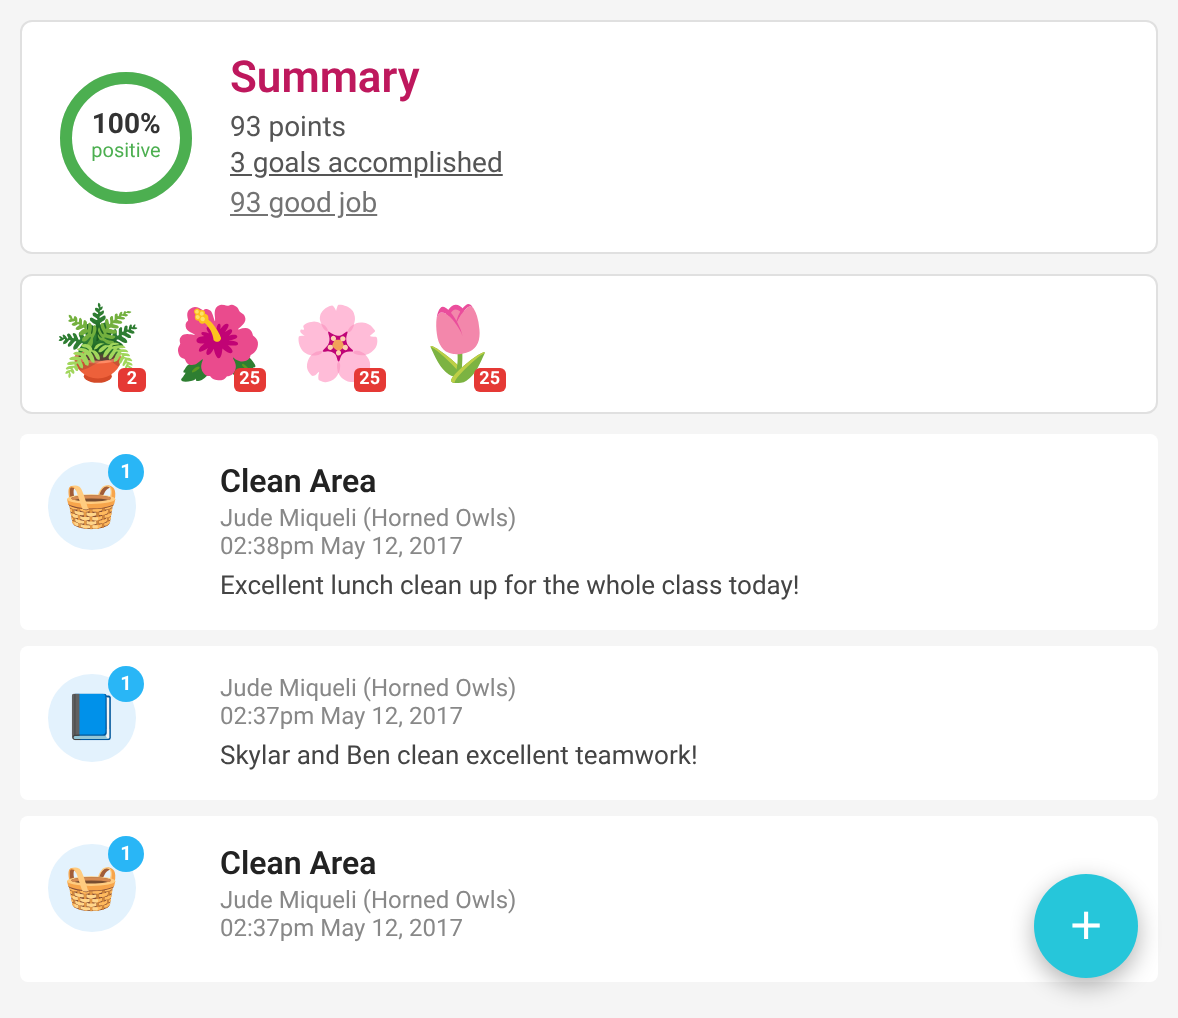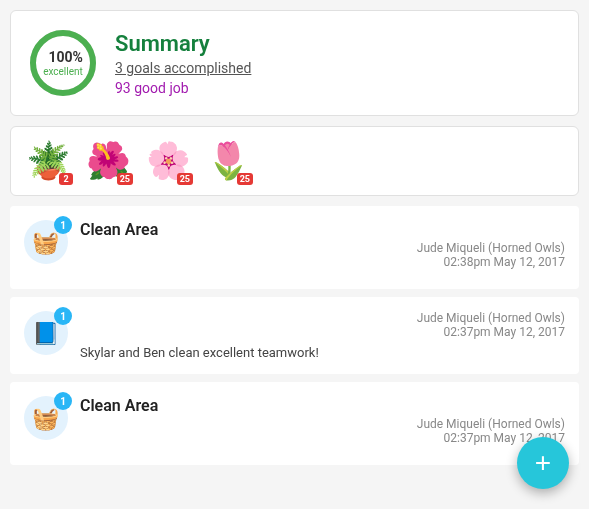--- a/index.html
+++ b/index.html
@@ -47,37 +47,38 @@
       color: #333;
     }
     .circle-label .pos {
       font-size: 10px;
       color: #4caf50;
     }
 
     .summary-info h2 {
       font-size: 22px;
       font-weight: 600;
-      color: #15803d;
+      color: #be185d;
       margin-bottom: 4px;
     }
     .summary-info .points {
       font-size: 14px;
       color: #555;
       margin-bottom: 2px;
     }
     .summary-info .goals {
       font-size: 14px;
       color: #555;
       margin-bottom: 4px;
       text-decoration: underline;
     }
     .summary-info .link {
       font-size: 14px;
-      color: #a21caf;
+      color: #737373;
+      text-decoration: underline;
       cursor: pointer;
     }
 
     
     .badges-card {
       background: #fff;
       border: 1px solid #e0e0e0;
       border-radius: 6px;
       margin: 0 10px 10px 10px;
       padding: 8px 12px;
@@ -150,32 +151,32 @@
       border-radius: 50%;
       width: 18px;
       height: 18px;
       display: flex;
       align-items: center;
       justify-content: center;
     }
 
     .activity-content {
       flex: 1;
+      margin-left: 30px;
     }
     .activity-title {
       font-size: 16px;
       font-weight: 600;
       color: #222;
       margin-bottom: 2px;
     }
     .activity-meta {
       font-size: 12px;
       color: #888;
       margin-bottom: 6px;
-      text-align: right;
     }
     .activity-desc {
       font-size: 13px;
       color: #444;
     }
 
     
     .fab {
       position: fixed;
       bottom: 20px;
@@ -199,25 +200,26 @@
 <body>
 
 <div class="summary-card">
   <div class="circle-container">
     <svg width="72" height="72" viewBox="0 0 72 72">
       <circle cx="36" cy="36" r="30" fill="none" stroke="#e0e0e0" stroke-width="6"></circle>
       <circle cx="36" cy="36" r="30" fill="none" stroke="#4caf50" stroke-width="6" stroke-dasharray="188.5" stroke-dashoffset="0" stroke-linecap="round"></circle>
     </svg>
     <div class="circle-label">
       <div class="pct">100%</div>
-      <div class="pos">excellent</div>
+      <div class="pos">positive</div>
     </div>
   </div>
   <div class="summary-info">
     <h2>Summary</h2>
+    <div class="points">93 points</div>
     <div class="goals">3 goals accomplished</div>
     <div class="link">93 good job</div>
   </div>
 </div>
 
 <div class="badges-card" id="badges-container">
 <div class="badge-item">
       <span class="badge-plant">🪴</span>
       <span class="badge-count">2</span>
     </div>
@@ -237,20 +239,21 @@
 
 <div id="activities-container">
     <div class="activity-item">
       <div class="activity-icon-wrap">
         <div class="activity-icon">🧺</div>
         <div class="activity-badge">1</div>
       </div>
       <div class="activity-content">
         <div class="activity-title">Clean Area</div>
         <div class="activity-meta">Jude Miqueli (Horned Owls)<br>02:38pm May 12, 2017</div>
+        <div class="activity-desc">Excellent lunch clean up for the whole class today!</div>
       </div>
     </div>
     <div class="activity-item">
       <div class="activity-icon-wrap">
         <div class="activity-icon">📘</div>
         <div class="activity-badge">1</div>
       </div>
       <div class="activity-content">
         <div class="activity-meta">Jude Miqueli (Horned Owls)<br>02:37pm May 12, 2017</div>
         <div class="activity-desc">Skylar and Ben clean excellent teamwork!</div>

